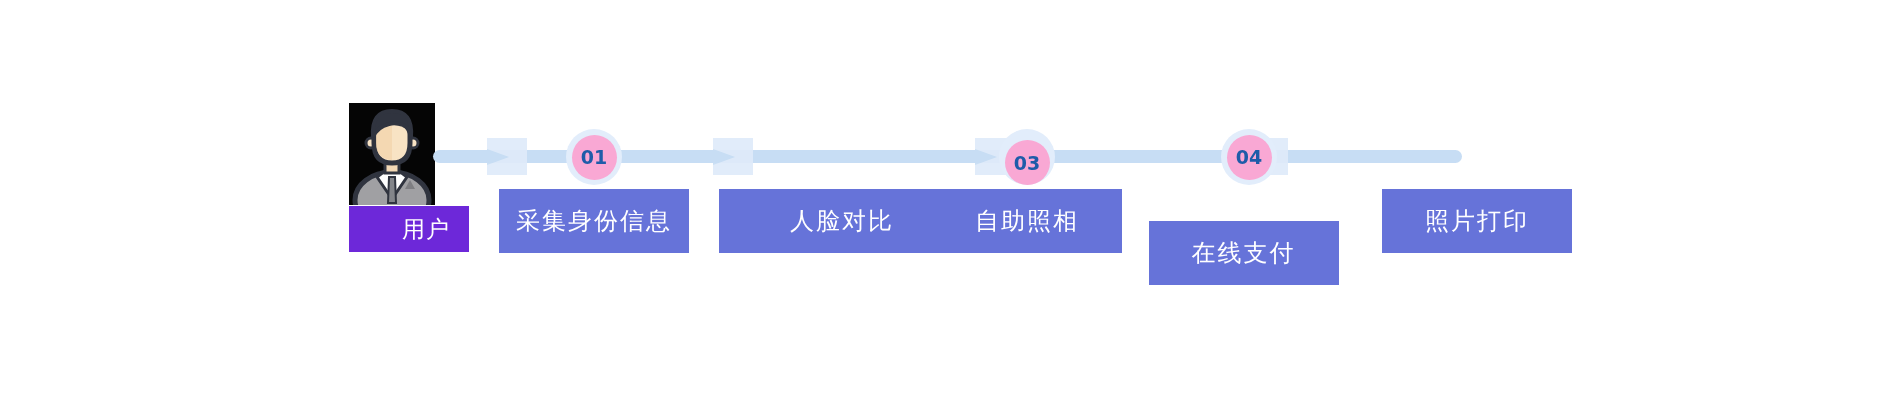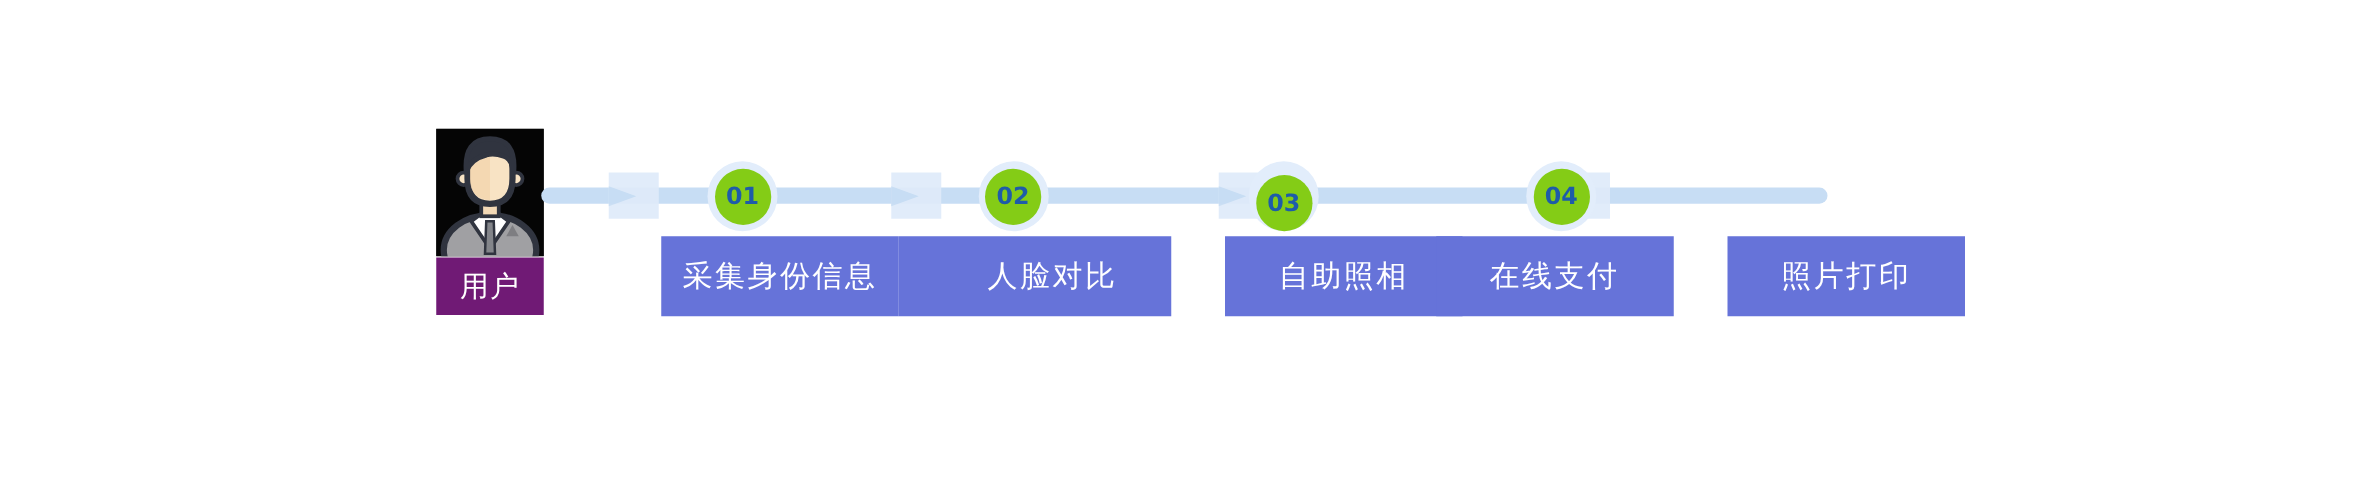--- a/index.html
+++ b/index.html
@@ -12,23 +12,23 @@
   }
   
   .avatar{
     position:absolute;left:349px;top:103px;width:86px;height:102px;
     background:#050505;
   }
   .avatar svg{display:block;width:100%;height:100%;}
   
   .actor-label{
     position:absolute;left:349px;top:206px;width:86px;height:46px;
-    background:#701a75;color:#ffffff;
+    background:#6d28d9;color:#ffffff;
     display:flex;align-items:center;justify-content:center;
-    font-size:23px;letter-spacing:1px;
+    font-size:23px;letter-spacing:1px;padding-left:34px;
   }
   
   .flow-line{
     position:absolute;left:433px;top:150px;width:1029px;height:13px;
     background:#c7ddf4;border-radius:7px;
   }
   
   .flow-arrow{
     position:absolute;top:138px;width:40px;height:37px;
     background:#dfebfa;opacity:.92;
@@ -40,21 +40,21 @@
     border-top:8px solid transparent;
     border-bottom:8px solid transparent;
   }
   
   .step-circle{
     position:absolute;top:129px;width:56px;height:56px;border-radius:50%;
     background:#e2edfb;
     display:flex;align-items:center;justify-content:center;
   }
   .step-circle .inner{
-    width:45px;height:45px;border-radius:50%;background:#84cc16;
+    width:45px;height:45px;border-radius:50%;background:#f9a8d4;
     display:flex;align-items:center;justify-content:center;
     color:#1e5ca9;font-weight:bold;font-size:19px;
     font-family:"DejaVu Sans", sans-serif;
   }
   
   .step-box{
     position:absolute;top:189px;width:190px;height:64px;
     background:#6673d9;color:#ffffff;
     display:flex;align-items:center;justify-content:center;
     font-size:24px;letter-spacing:2px;
@@ -97,47 +97,42 @@
   <div class="flow-arrow" style="left:487px"></div>
   <div class="flow-arrow" style="left:713px"></div>
   <div class="flow-arrow" style="left:975px"></div>
   <div class="flow-arrow" style="left:1248px"></div>
 
     <div class="step-circle" style="left: 566px;">
       <div class="inner">
         <span>01</span>
       </div>
     </div>
-    <div class="step-box" style="left: 529px;">
+    <div class="step-box" style="left: 499px;">
       <span>采集身份信息</span>
     </div>
 
-    <div class="step-circle" style="left: 782.5px;">
-      <div class="inner">
-        <span>02</span>
-      </div>
-    </div>
     <div class="step-box" style="left: 719px; padding-left: 28px;">
       <span>人脸对比</span>
     </div>
 
     <div class="step-circle" style="left: 999px; align-items: flex-end;">
       <div class="inner">
         <span>03</span>
       </div>
     </div>
-    <div class="step-box" style="left: 980px; font-family: Liberation Mono, monospace;">
+    <div class="step-box" style="left: 932px; font-family: Liberation Mono, monospace;">
       <span>自助照相</span>
     </div>
 
     <div class="step-circle" style="left: 1221px;">
       <div class="inner">
         <span>04</span>
       </div>
     </div>
-    <div class="step-box" style="left: 1148.5px;">
+    <div class="step-box" style="left: 1148.5px; margin-top: 32px;">
       <span>在线支付</span>
     </div>
 
     <div class="step-box" style="left: 1382px;">
       <span>照片打印</span>
     </div>
   </div>
 
 </body></html>

